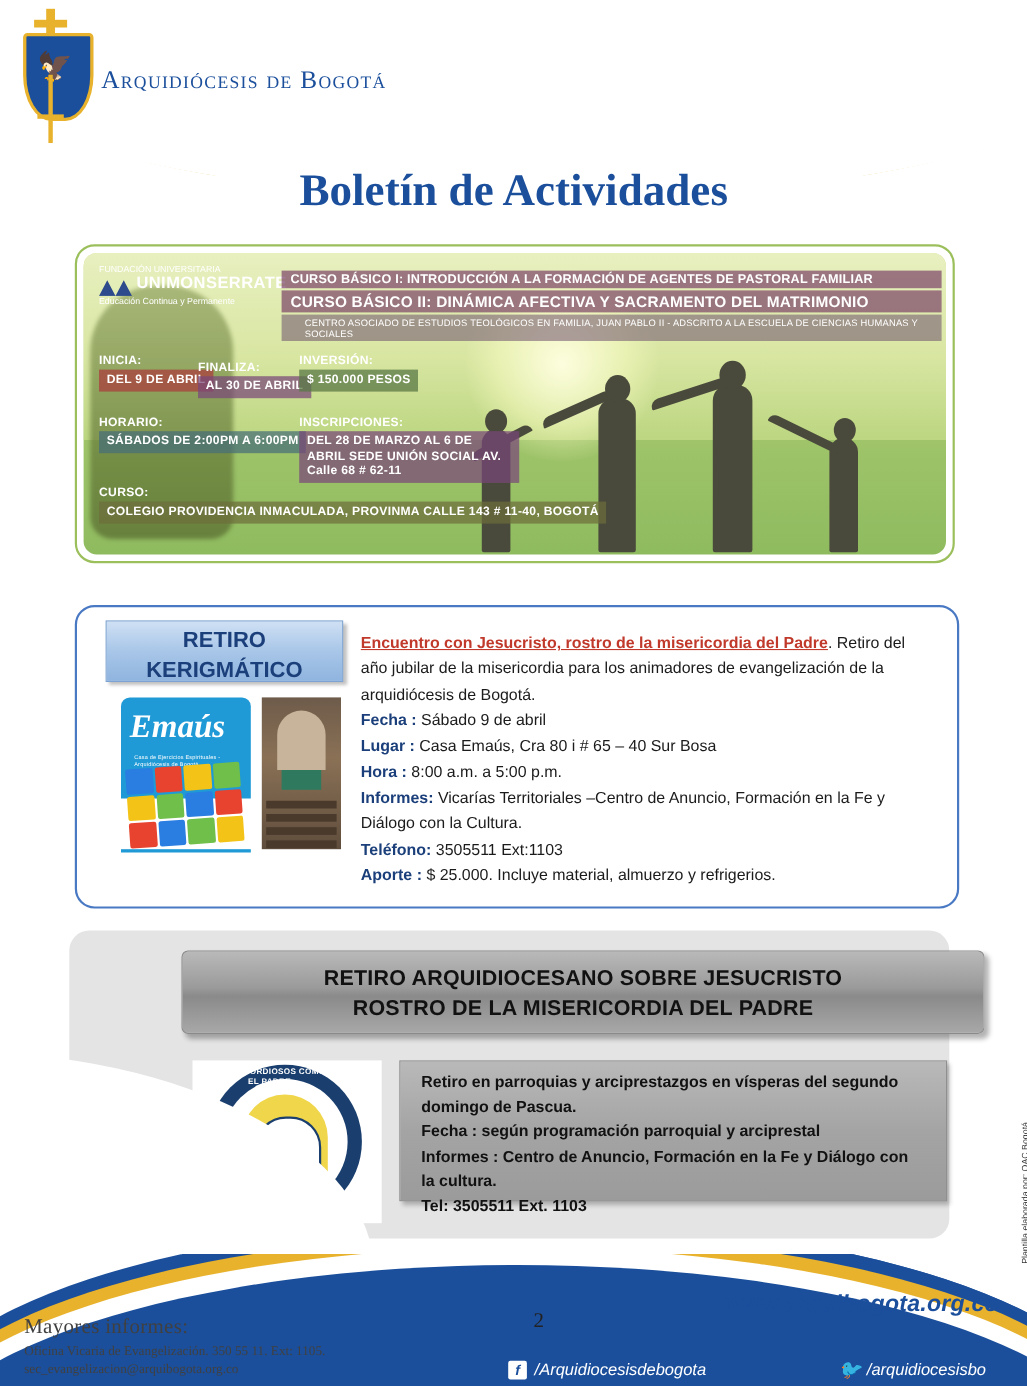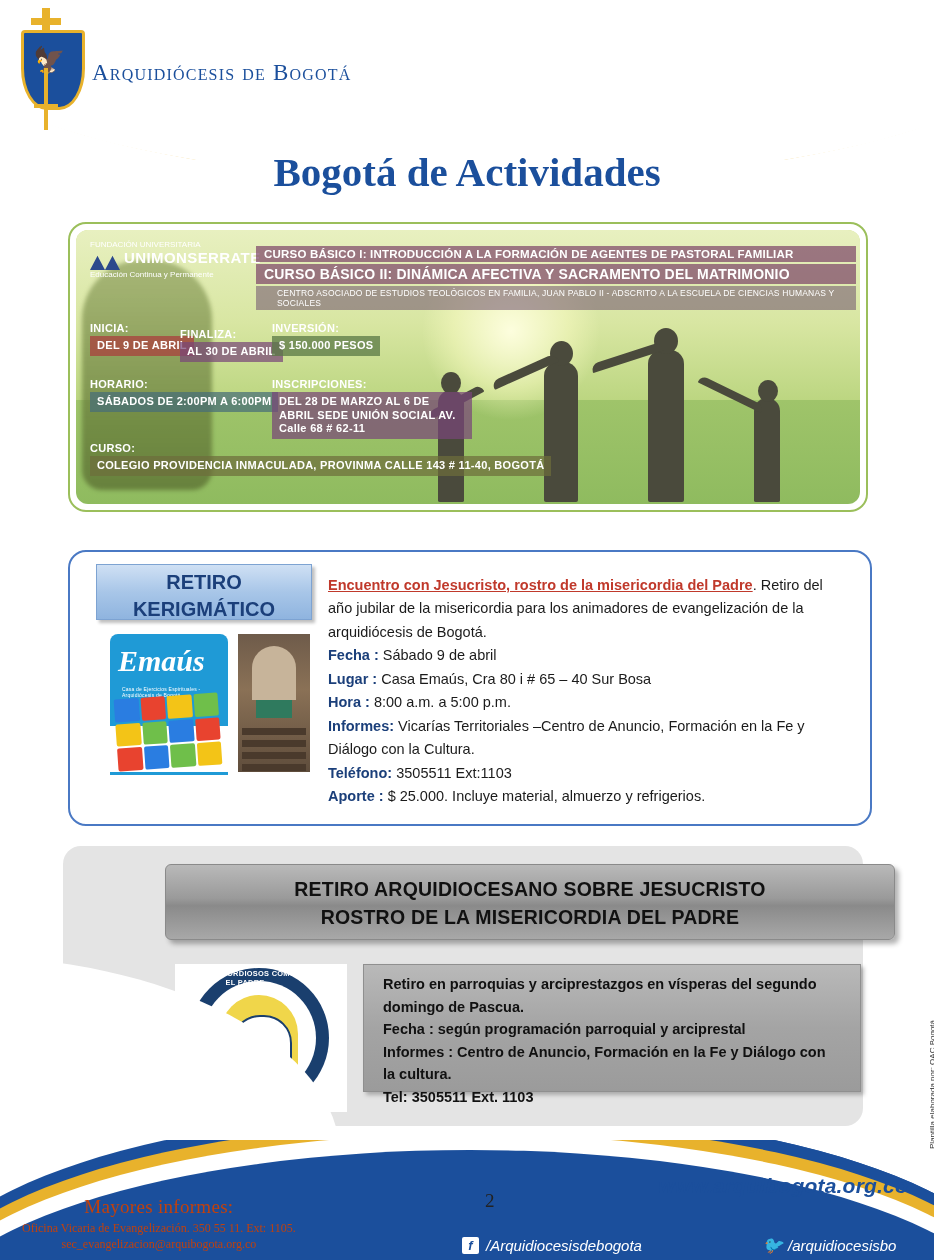--- a/index.html
+++ b/index.html
@@ -150,23 +150,22 @@
   .bottom-banner .b-white {
     position: absolute;
     left: -80px; bottom: -174px;
     width: 1100px; height: 300px;
     background: #ffffff;
     border-radius: 50% 50% 0 0 / 60% 60% 0 0;
   }
   .footer-left {
     position: absolute;
     left: 22px; bottom: 8px;
-    color: #c2410c;
+    color: #404040;
     line-height: 1.35;
-    text-align: center;
   }
   .footer-left .fl-title {
     font-family: "Liberation Serif", serif;
     font-size: 19px;
     letter-spacing: .3px;
   }
   .footer-left .fl-line {
     font-family: "Liberation Serif", serif;
     font-size: 12px;
   }
@@ -552,21 +551,21 @@
   <div class="cross"></div>
   <div class="cross-bar"></div>
   <div class="shield"></div>
   <div class="eagle">🦅</div>
   <div class="sword"></div>
   <div class="sword-h"></div>
 </div>
 
 <div class="arch-title">Arquidiócesis de Bogotá</div>
 
-<div class="main-title">Bogotá de Actividades</div>
+<div class="main-title">Boletín de Actividades</div>
 
 <div class="card-flyer">
   <div class="flyer-img">
     <div class="flyer-sky"></div>
     <div class="flyer-sun"></div>
     <div class="flyer-tree"></div>
 
     <div class="silhouettes">
       <div class="sil" style="left:14px;bottom:0;width:26px;height:112px;"></div>
       <div class="sil head" style="left:17px;bottom:108px;width:20px;height:22px;"></div>

